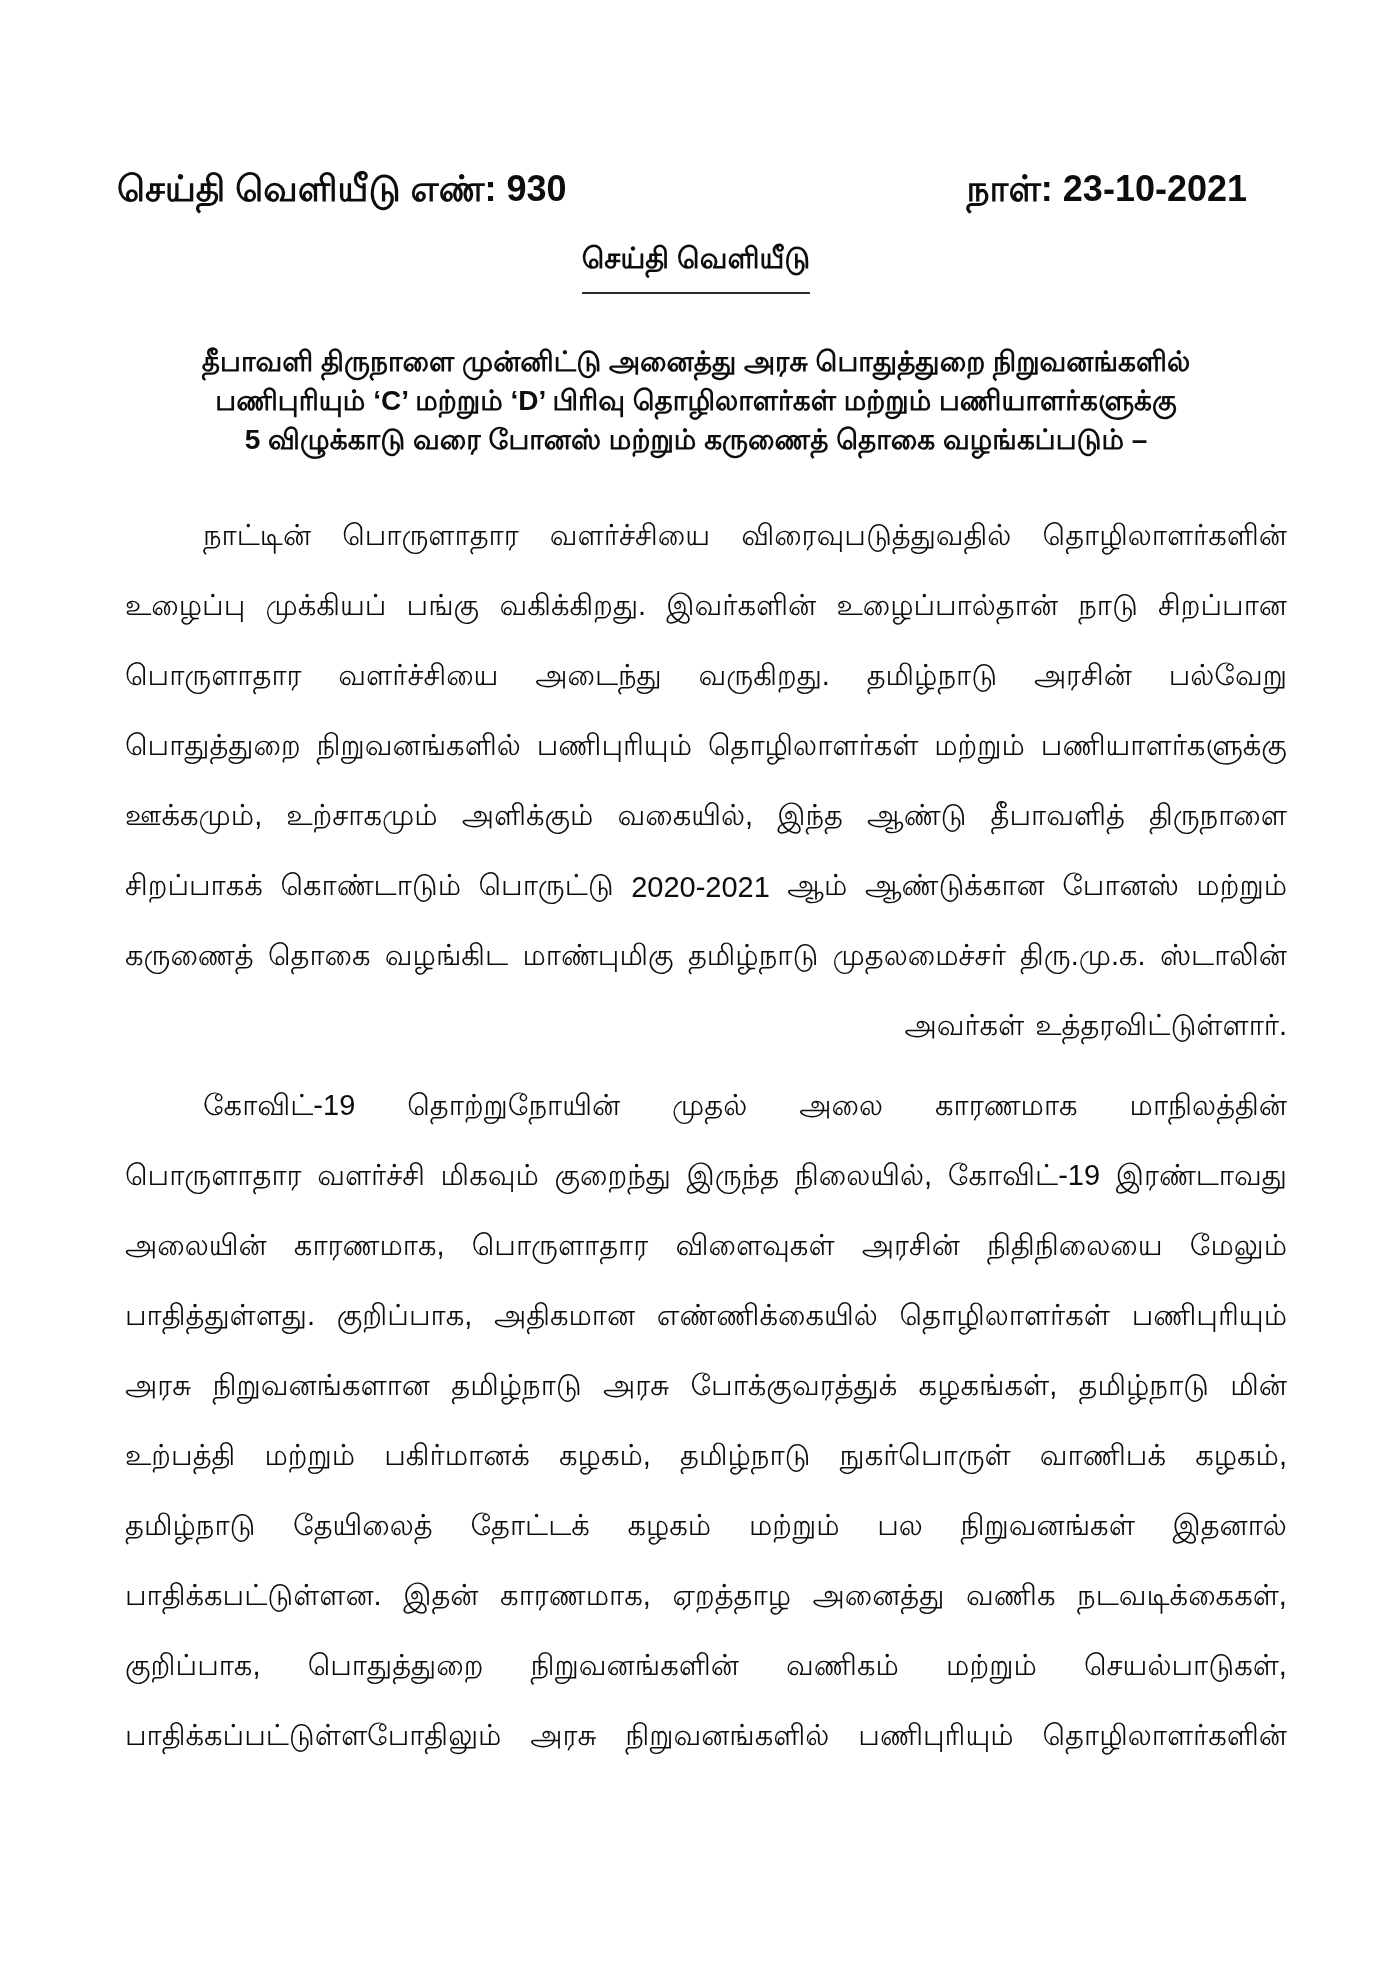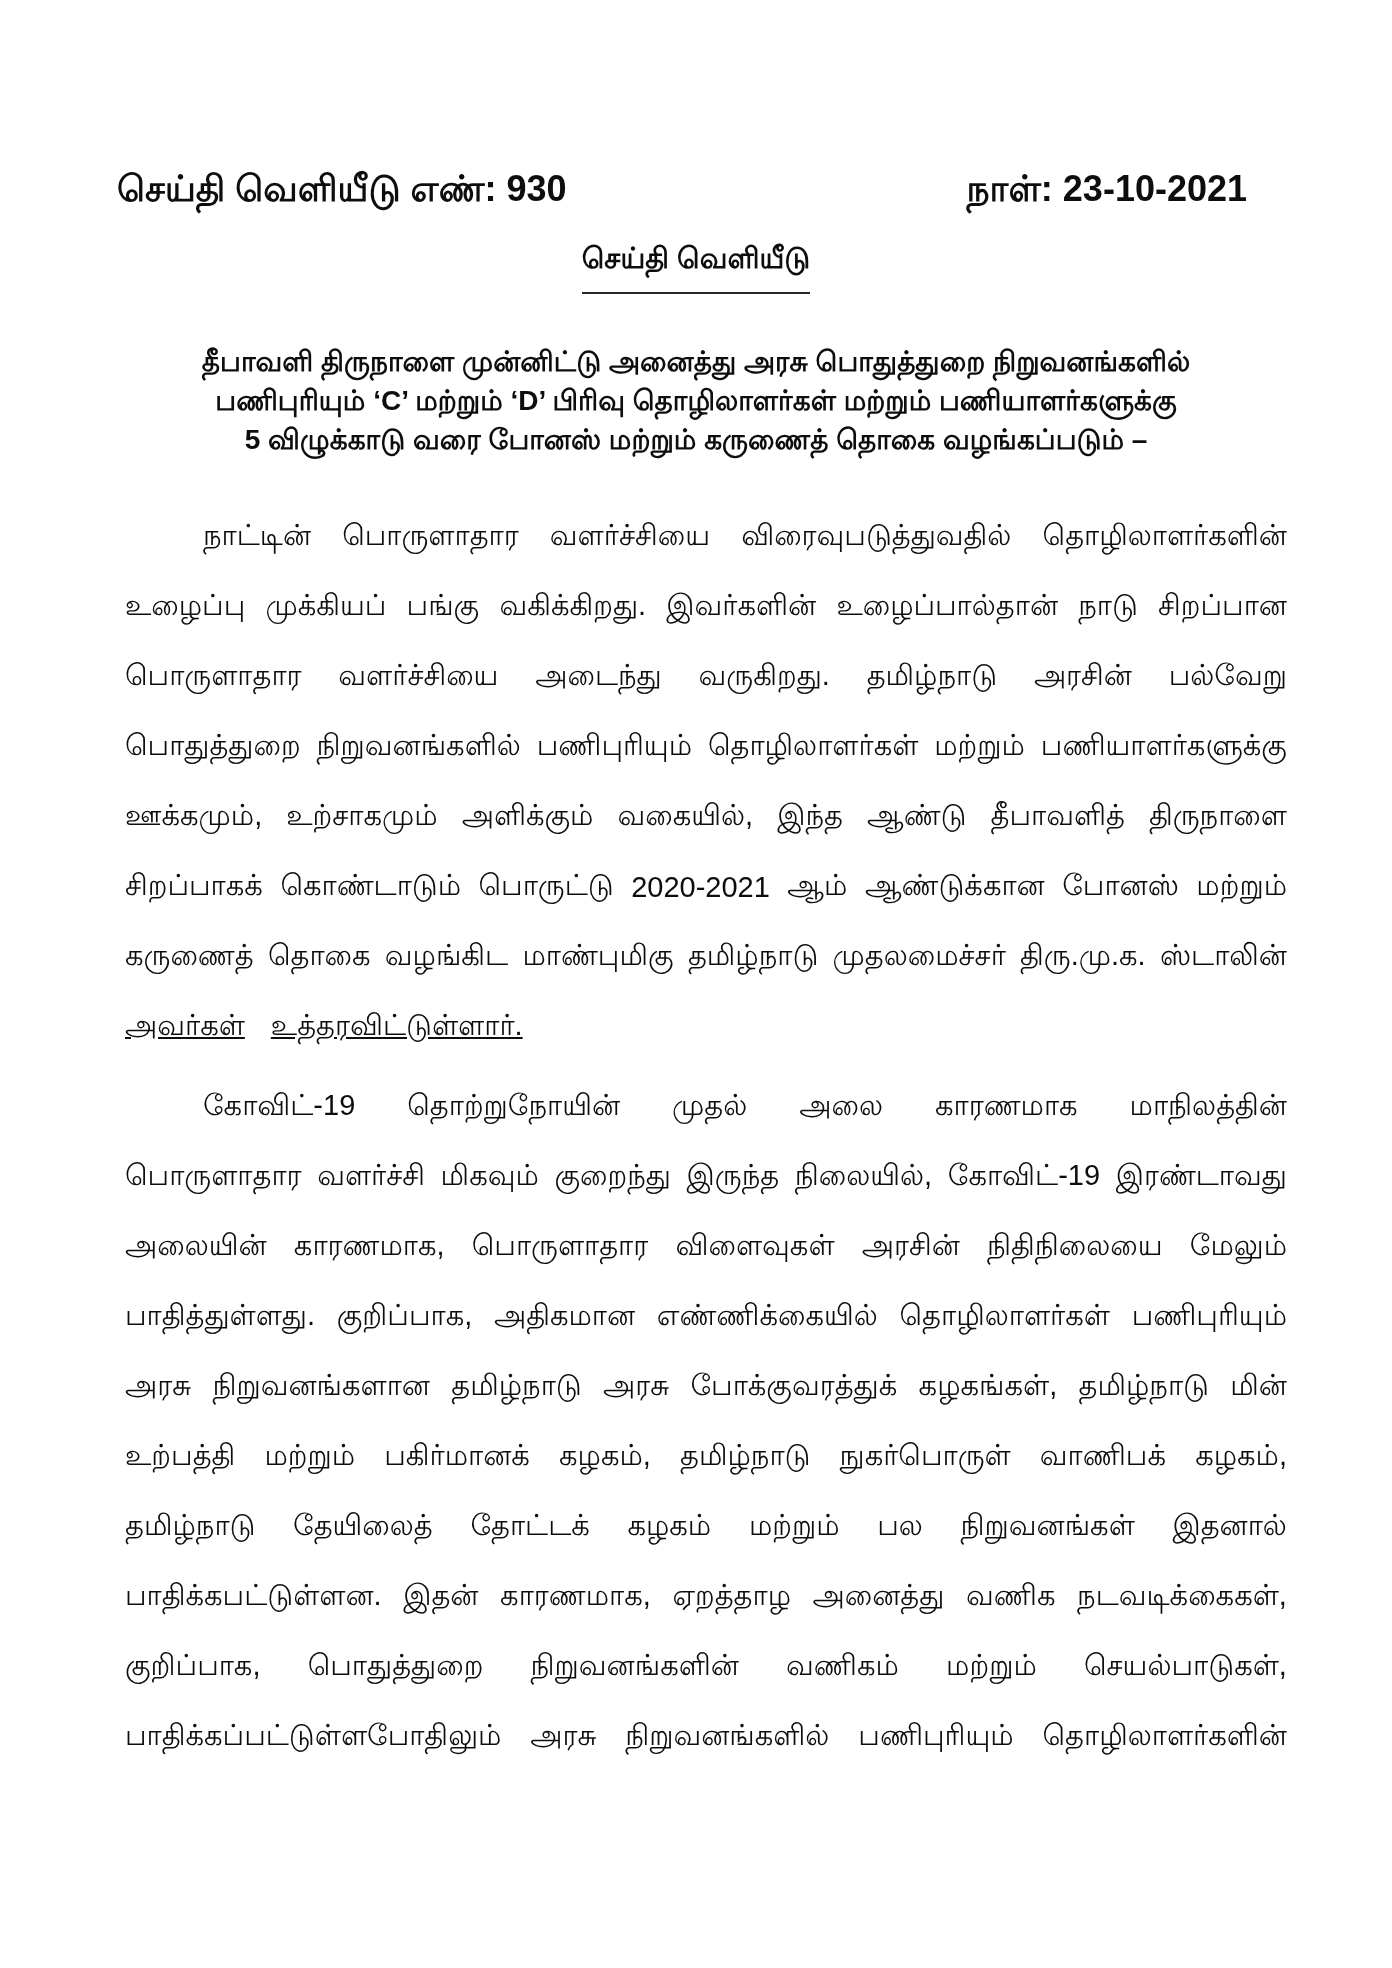--- a/index.html
+++ b/index.html
@@ -63,21 +63,21 @@
   .para-1 { top: 502px; }
   .para-2 { top: 1072px; }
   .line {
     height: 70px;
     display: flex;
     align-items: center;
     overflow: visible;
     white-space: nowrap;
   }
   .line.justify { justify-content: space-between; }
-  .line.plain   { justify-content: flex-start; gap: 26px; text-decoration: underline; }
+  .line.plain   { justify-content: flex-end; gap: 11px; }
 </style>
 </head>
 <body>
 
 <div class="page">
 
   <div class="header-row">
     <span>செய்தி வெளியீடு எண்: 930</span>
     <span>நாள்: 23-10-2021</span>
   </div>

